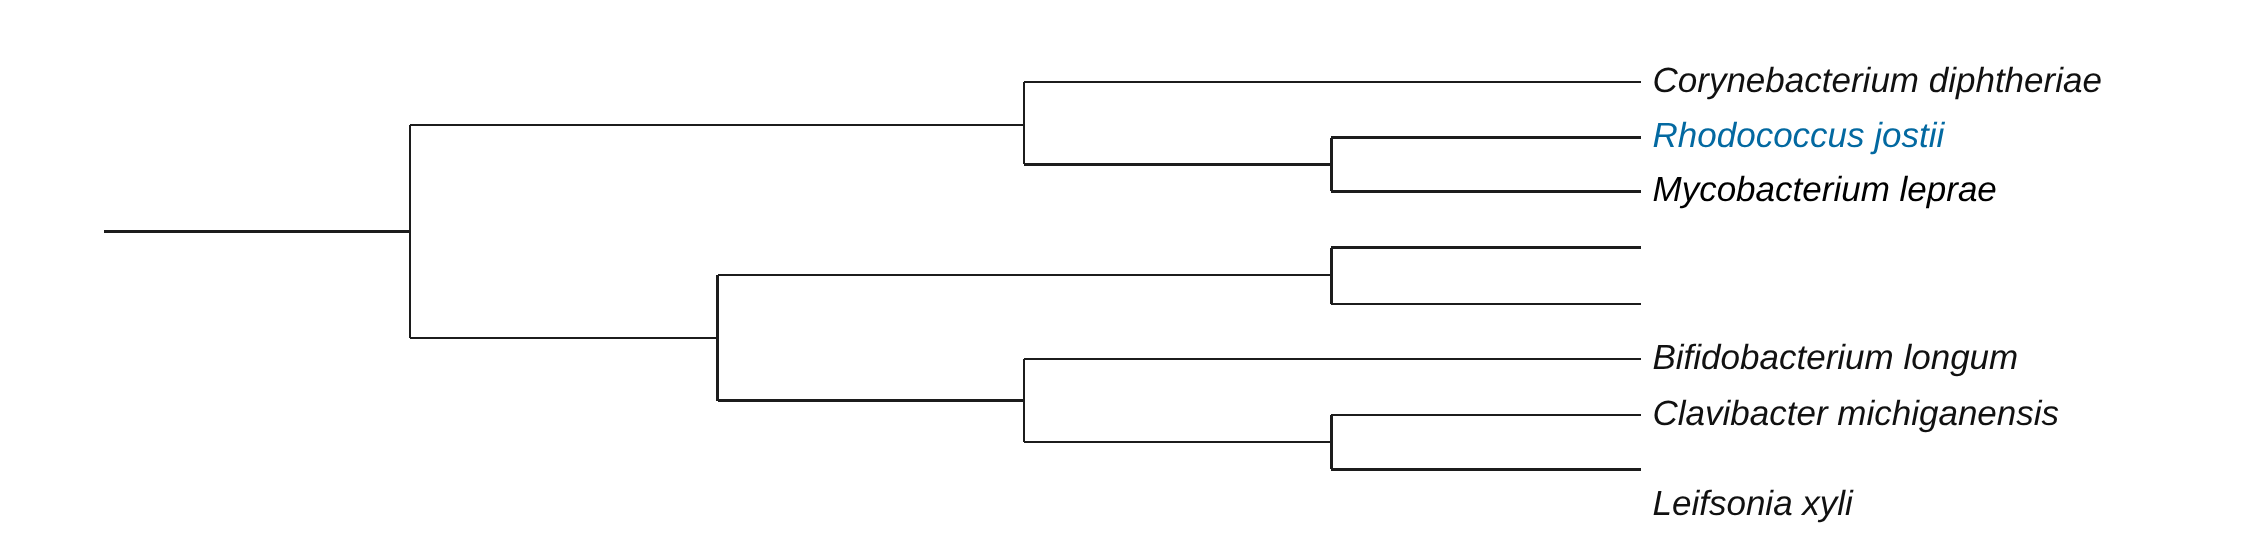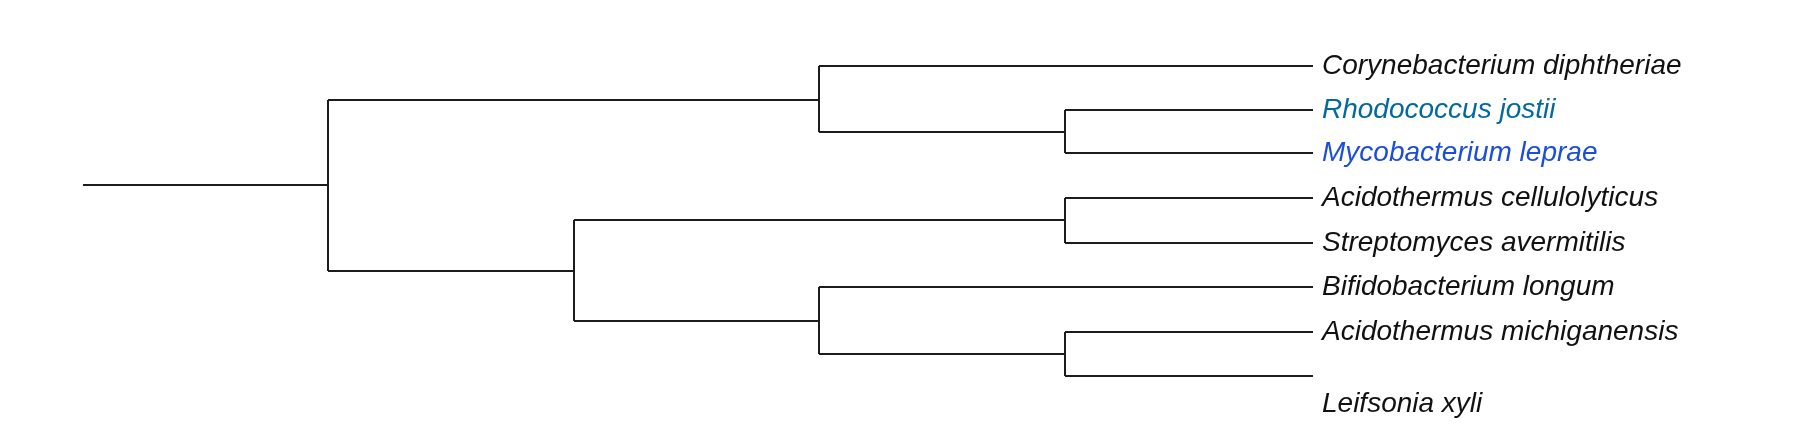--- a/index.html
+++ b/index.html
@@ -58,19 +58,17 @@
       <line x1="819" y1="287" x2="819" y2="353.5" stroke="#1c1c1c" stroke-width="2" shape-rendering="crispEdges"></line>
       <line x1="819" y1="287" x2="1313" y2="287" stroke="#1c1c1c" stroke-width="2" shape-rendering="crispEdges"></line>
       <line x1="819" y1="353.5" x2="1065" y2="353.5" stroke="#1c1c1c" stroke-width="2" shape-rendering="crispEdges"></line>
       <line x1="1065" y1="332" x2="1065" y2="375.5" stroke="#1c1c1c" stroke-width="2" shape-rendering="crispEdges"></line>
       <line x1="1065" y1="332" x2="1313" y2="332" stroke="#1c1c1c" stroke-width="2" shape-rendering="crispEdges"></line>
       <line x1="1065" y1="375.5" x2="1313" y2="375.5" stroke="#1c1c1c" stroke-width="2" shape-rendering="crispEdges"></line>
     </svg>
 
   <div class="tip-label" style="left: 1322px; top: 65.5px; color: rgb(17, 17, 17);">Corynebacterium diphtheriae</div>
   <div class="tip-label" style="left: 1322px; top: 110px; color: #0369a1;">Rhodococcus jostii</div>
-  <div class="tip-label" style="left: 1322px; top: 153px; color: #1d4ed8;">Mycobacterium leprae</div>
-  <div class="tip-label" style="left: 1322px; top: 198px; color: rgb(17, 17, 17);">Acidothermus cellulolyticus</div>
-  <div class="tip-label" style="left: 1322px; top: 243px; color: rgb(17, 17, 17);">Streptomyces avermitilis</div>
+  <div class="tip-label" style="left: 1322px; top: 153px; color: #000000;">Mycobacterium leprae</div>
   <div class="tip-label" style="left: 1322px; top: 287px; color: rgb(17, 17, 17);">Bifidobacterium longum</div>
-  <div class="tip-label" style="left: 1322px; top: 332px; color: rgb(17, 17, 17);">Acidothermus michiganensis</div>
+  <div class="tip-label" style="left: 1322px; top: 332px; color: rgb(17, 17, 17);">Clavibacter michiganensis</div>
   <div class="tip-label" style="left: 1322px; top: 375.5px; color: rgb(17, 17, 17); margin-top: 28px;">Leifsonia xyli</div>
 </div>
 
 </body></html>

